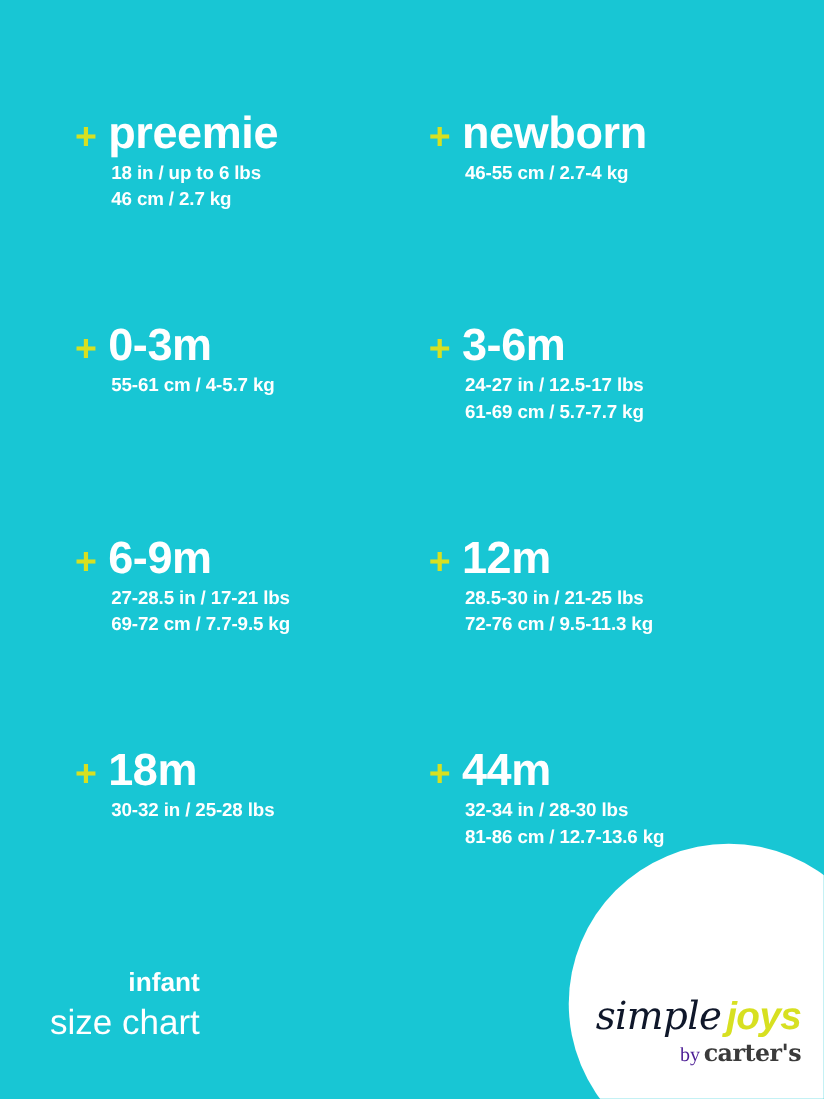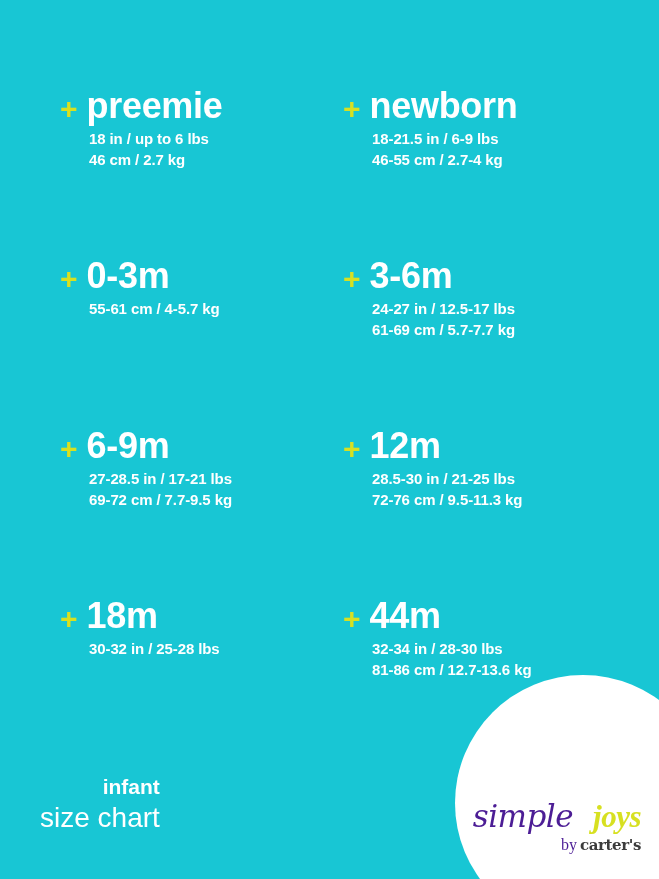--- a/index.html
+++ b/index.html
@@ -94,49 +94,49 @@
     right: 18px;
     bottom: 26px;
     text-align: right;
     width: 185px;
   }
   .brand-top {
     white-space: nowrap;
     line-height: 1;
   }
   .brand-simple {
-    color: #4c1d95;
+    color: #0f172a;
     font-size: 31px;
     font-family: "DejaVu Serif", serif;
     font-style: italic;
     font-weight: normal;
     letter-spacing: -0.5px;
   }
   .brand-joys {
     color: #d7e021;
     font-size: 31px;
-    font-family: Liberation Serif, serif;
+    font-family: Liberation Sans, sans-serif;
     font-style: italic;
     font-weight: bold;
     letter-spacing: -0.5px;
-    margin-left: 20px;
+    margin-left: 4px;
   }
   .brand-sub {
     margin-top: 5px;
     line-height: 1;
     white-space: nowrap;
   }
   .brand-by {
     color: #4c1d95;
     font-size: 16px;
     font-family: Liberation Serif, serif;
   }
   .brand-carters {
     color: #3b3b3b;
-    font-size: 15px;
+    font-size: 19px;
     font-family: "DejaVu Serif", serif;
     font-weight: bold;
     letter-spacing: -0.4px;
     margin-left: 3px;
   }
 </style>
 </head>
 <body>
 
 <div class="page">
@@ -150,21 +150,20 @@
       </div>
       <div class="measure">18 in / up to 6 lbs</div>
       <div class="measure">46 cm / 2.7 kg</div>
     </div>
 
     <div class="cell">
       <div class="size-head">
         <span class="plus">+</span>
         <span class="size-name">newborn</span>
       </div>
-      <div class="measure">18-21.5 in / 6-9 lbs</div>
       <div class="measure">46-55 cm / 2.7-4 kg</div>
     </div>
 
     <div class="cell">
       <div class="size-head">
         <span class="plus">+</span>
         <span class="size-name">0-3m</span>
       </div>
       <div class="measure">55-61 cm / 4-5.7 kg</div>
     </div>

